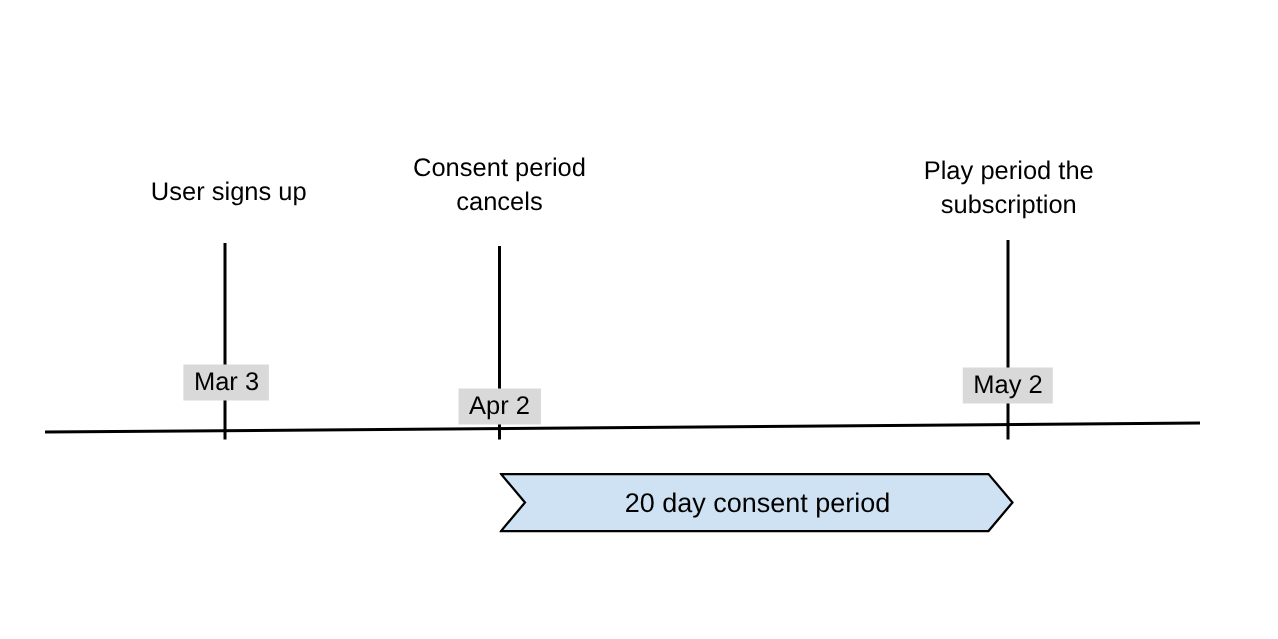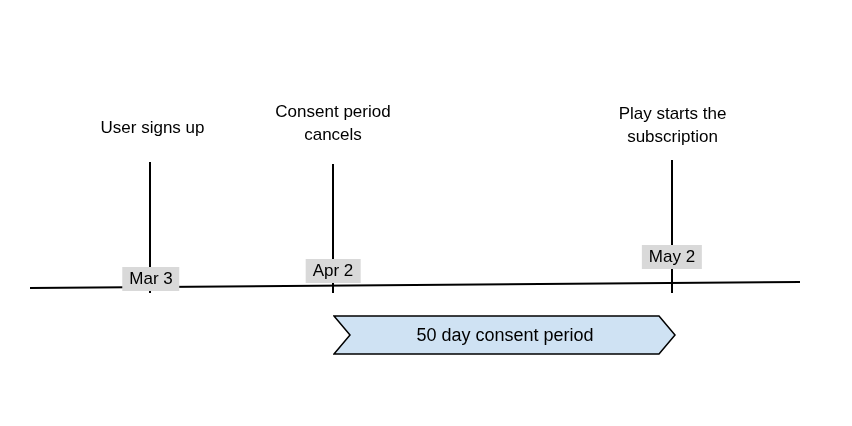--- a/index.html
+++ b/index.html
@@ -61,21 +61,21 @@
     width: 344px;
     text-align: center;
     font-size: 18px;
     line-height: 22px;
     z-index: 2;
   }
 
   
   .ev0 .event-label { left: 60px;  top: 116px; width: 185px; }
   .ev0 .event-tick  { left: 149px; top: 162px; height: 131px; }
-  .ev0 .event-date  { left: 151px; top: 243px; margin-top: 24px; }
+  .ev0 .event-date  { left: 151px; top: 243px; }
 
   .ev1 .event-label { left: 258px; top: 100px; width: 150px; }
   .ev1 .event-tick  { left: 332px; top: 164px; height: 129px; }
   .ev1 .event-date  { left: 333px; top: 259px; }
 
   .ev2 .event-label { left: 585px; top: 102px; width: 175px; }
   .ev2 .event-tick  { left: 671px; top: 160px; height: 133px; }
   .ev2 .event-date  { left: 672px; top: 245px; }
 </style>
 </head>
@@ -89,25 +89,25 @@
     <div class="event-date">Mar 3</div>
   </div>
 
   <div class="ev1">
     <div class="event-label">Consent period cancels</div>
     <div class="event-tick"></div>
     <div class="event-date">Apr 2</div>
   </div>
 
   <div class="ev2">
-    <div class="event-label">Play starts the subscription</div>
+    <div class="event-label">Play period the subscription</div>
     <div class="event-tick"></div>
     <div class="event-date">May 2</div>
   </div>
 
   <div class="timeline-line"></div>
 
   <svg class="banner-svg" viewBox="0 0 344 42" xmlns="http://www.w3.org/2000/svg">
     <path d="M 1 2 L 326 2 L 342 21 L 326 40 L 1 40 L 17 21 Z" stroke="#000000" stroke-width="1.5" fill="#cfe2f3"></path>
   </svg>
-  <div class="banner-label">50 day consent period</div>
+  <div class="banner-label">20 day consent period</div>
 
 </div>
 
 </body></html>

